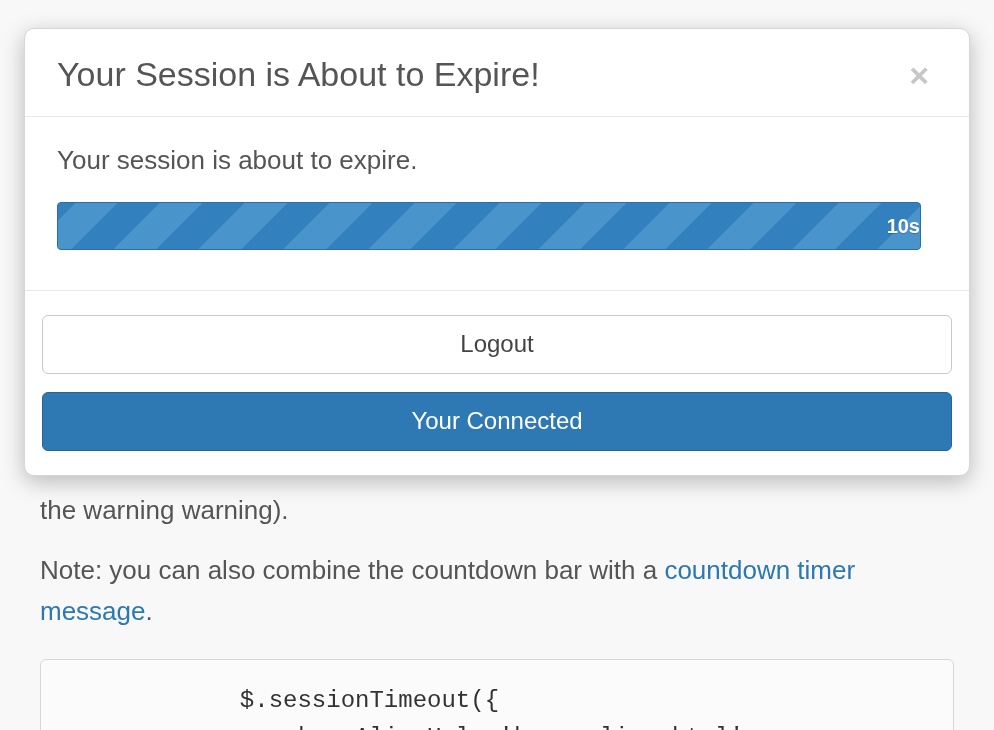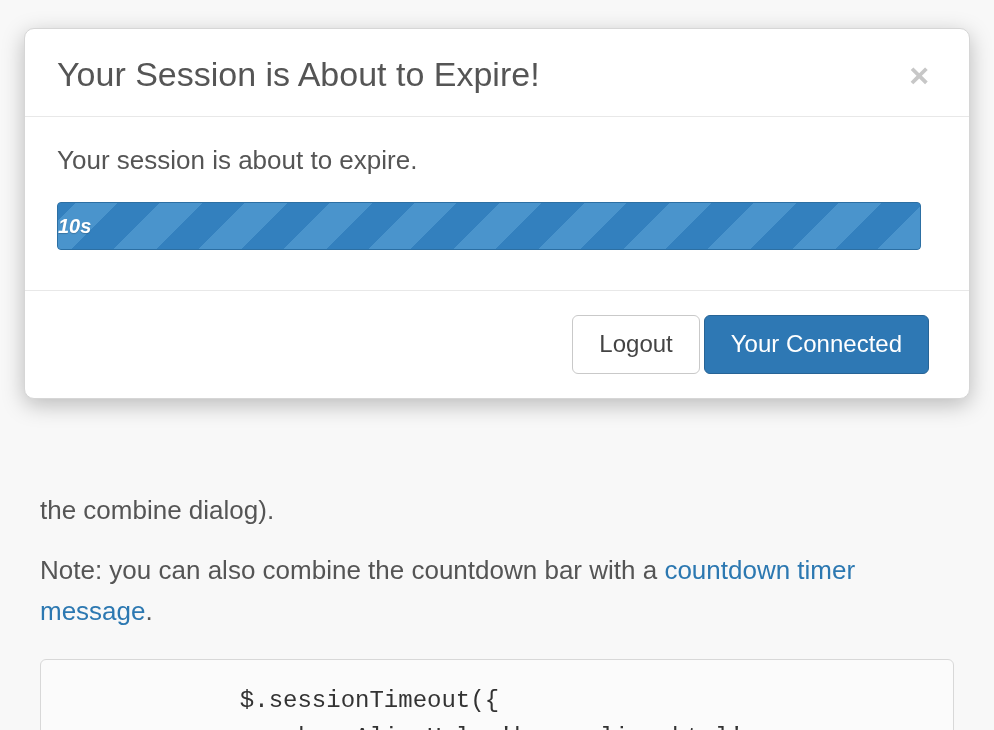--- a/index.html
+++ b/index.html
@@ -110,37 +110,37 @@
     inset: 0;
     background-image: repeating-linear-gradient(
       -45deg,
       #4a94cc 0px,
       #4a94cc 30px,
       #3380be 30px,
       #3380be 60px
     );
     display: flex;
     align-items: center;
-    justify-content: flex-start;
-    font-style: italic;
+    justify-content: flex-end;
   }
 
   .progress-label {
     color: #fff;
     font-size: 20px;
     font-weight: 700;
     text-shadow: 0 1px 1px rgba(0,0,0,0.2);
   }
 
   .modal-footer {
     border-top: 1px solid #e8e8e8;
-    padding: 24px 40px;
+    padding: 24px 17px;
     display: flex;
     justify-content: flex-end;
-    gap: 4px;
+    gap: 18px;
+    flex-direction: column;
   }
 
   .btn {
     font-size: 24px;
     padding: 14px 26px;
     border-radius: 6px;
     cursor: pointer;
     line-height: 1.2;
   }
 
@@ -153,21 +153,21 @@
   .btn-primary {
     background: #2e78b4;
     color: #fff;
     border: 1px solid #276496;
   }
 </style>
 </head>
 <body>
 
 <div class="page-bg">
-  <span class="fragment">the combine dialog).</span>
+  <span class="fragment">the warning warning).</span>
   <div class="note">
     <span>Note: you can also combine the countdown bar with a </span><a href="#" class="link">countdown timer message</a><span>.</span>
   </div>
   <div class="codeblock"><span>            </span><span>$.sessionTimeout({</span>
 <span>            </span><span>    keepAliveUrl: 'keep-alive.html',</span></div>
 </div>
 
 <div class="modal">
   <div class="modal-header">
     <h2 class="modal-title">Your Session is About to Expire!</h2>

